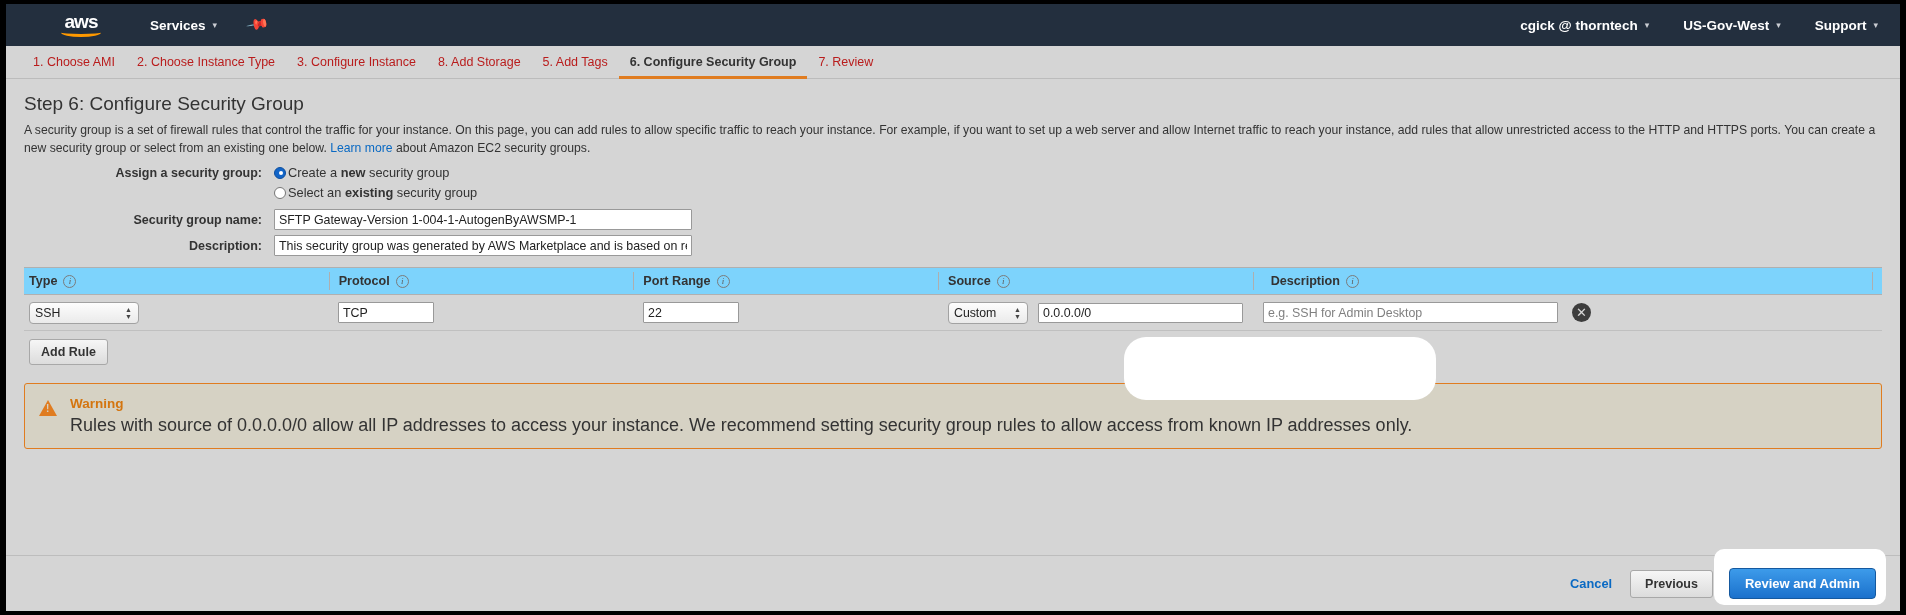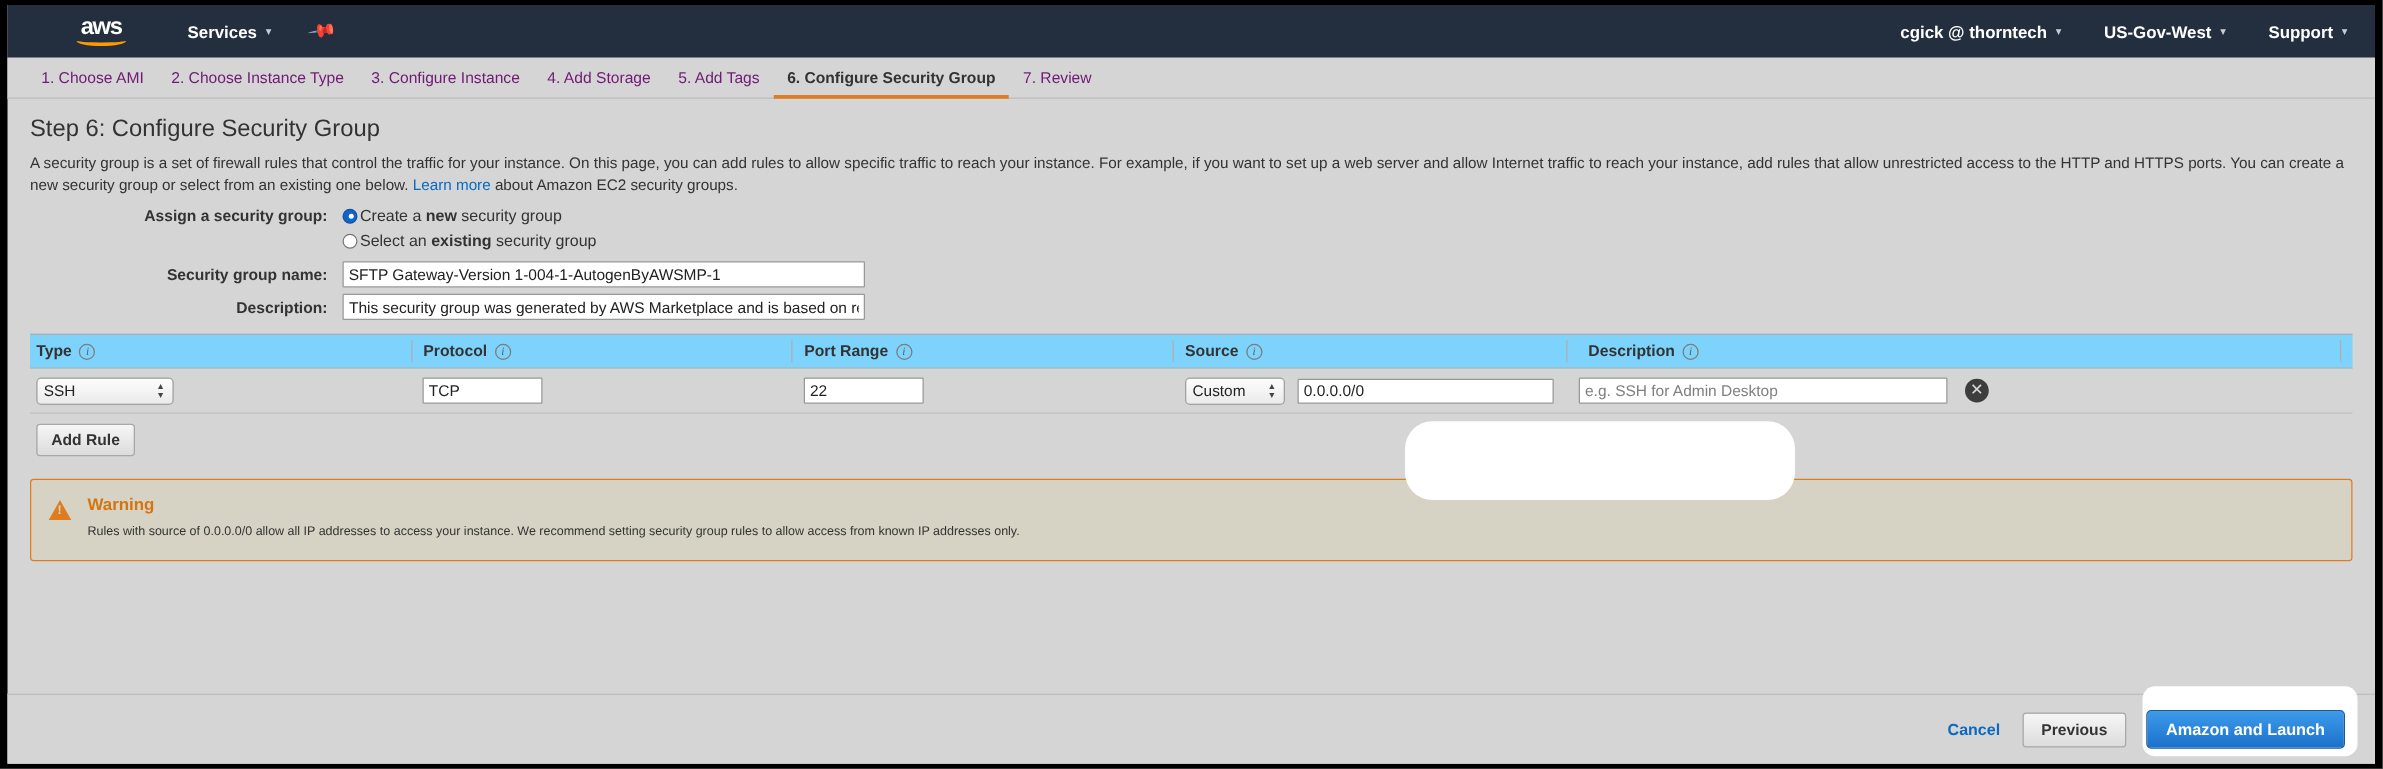--- a/index.html
+++ b/index.html
@@ -66,21 +66,21 @@
   .tabbar {
     height: 33px;
     background: #d5d5d5;
     display: flex;
     align-items: flex-end;
     padding-left: 16px;
     border-bottom: 1px solid #bcbcbc;
   }
   .tab {
     font-size: 12.5px;
-    color: #701a75;
+    color: #b91c1c;
     padding: 0 11px 7px 11px;
     cursor: pointer;
     white-space: nowrap;
     border-bottom: 3px solid transparent;
     margin-bottom: -1px;
   }
   .tab.active {
     color: #333; font-weight: bold;
     border-bottom-color: #e07c20;
   }
@@ -235,21 +235,21 @@
   .warn-tri::after {
     content: "!"; position: absolute;
     left: -2px; top: 3px;
     color: #d6d2c4; font-size: 10px; font-weight: bold;
     font-family: "Liberation Sans", sans-serif;
   }
   .warn-title {
     color: #d4750f; font-size: 13.5px; font-weight: bold;
     margin-bottom: 6px;
   }
-  .warn-text { color: #333; font-size: 10px; line-height: 17px; }
+  .warn-text { color: #333; font-size: 18px; line-height: 17px; }
 
   
   .footer {
     position: absolute; left: 0; right: 0; bottom: 0;
     height: 56px;
     background: #d5d5d5;
     border-top: 1px solid #bdbdbd;
     display: flex; align-items: center; justify-content: flex-end;
     padding-right: 24px;
   }
@@ -316,21 +316,21 @@
         <span>Support</span>
         <span class="caret">▾</span>
       </div>
     </div>
   </div>
 
   <div class="tabbar">
     <div class="tab">1. Choose AMI</div>
     <div class="tab">2. Choose Instance Type</div>
     <div class="tab">3. Configure Instance</div>
-    <div class="tab">4. Add Storage</div>
+    <div class="tab">8. Add Storage</div>
     <div class="tab">5. Add Tags</div>
     <div class="tab active">6. Configure Security Group</div>
     <div class="tab">7. Review</div>
   </div>
 
   <div class="content">
 
     <h1 class="step-title">Step 6: Configure Security Group</h1>
 
     <div class="desc">
@@ -434,16 +434,16 @@
       </div>
     </div>
   </div>
 
   <div class="spotlight" id="spotlight-source"></div>
 
   <div class="footer">
     <div class="spotlight" id="spotlight-launch"></div>
     <span class="cancel-link above">Cancel</span>
     <button class="btn above" id="previous-button">Previous</button>
-    <button class="btn-primary above">Amazon and Launch</button>
+    <button class="btn-primary above">Review and Admin</button>
   </div>
 
 </div>
 
 </body></html>

